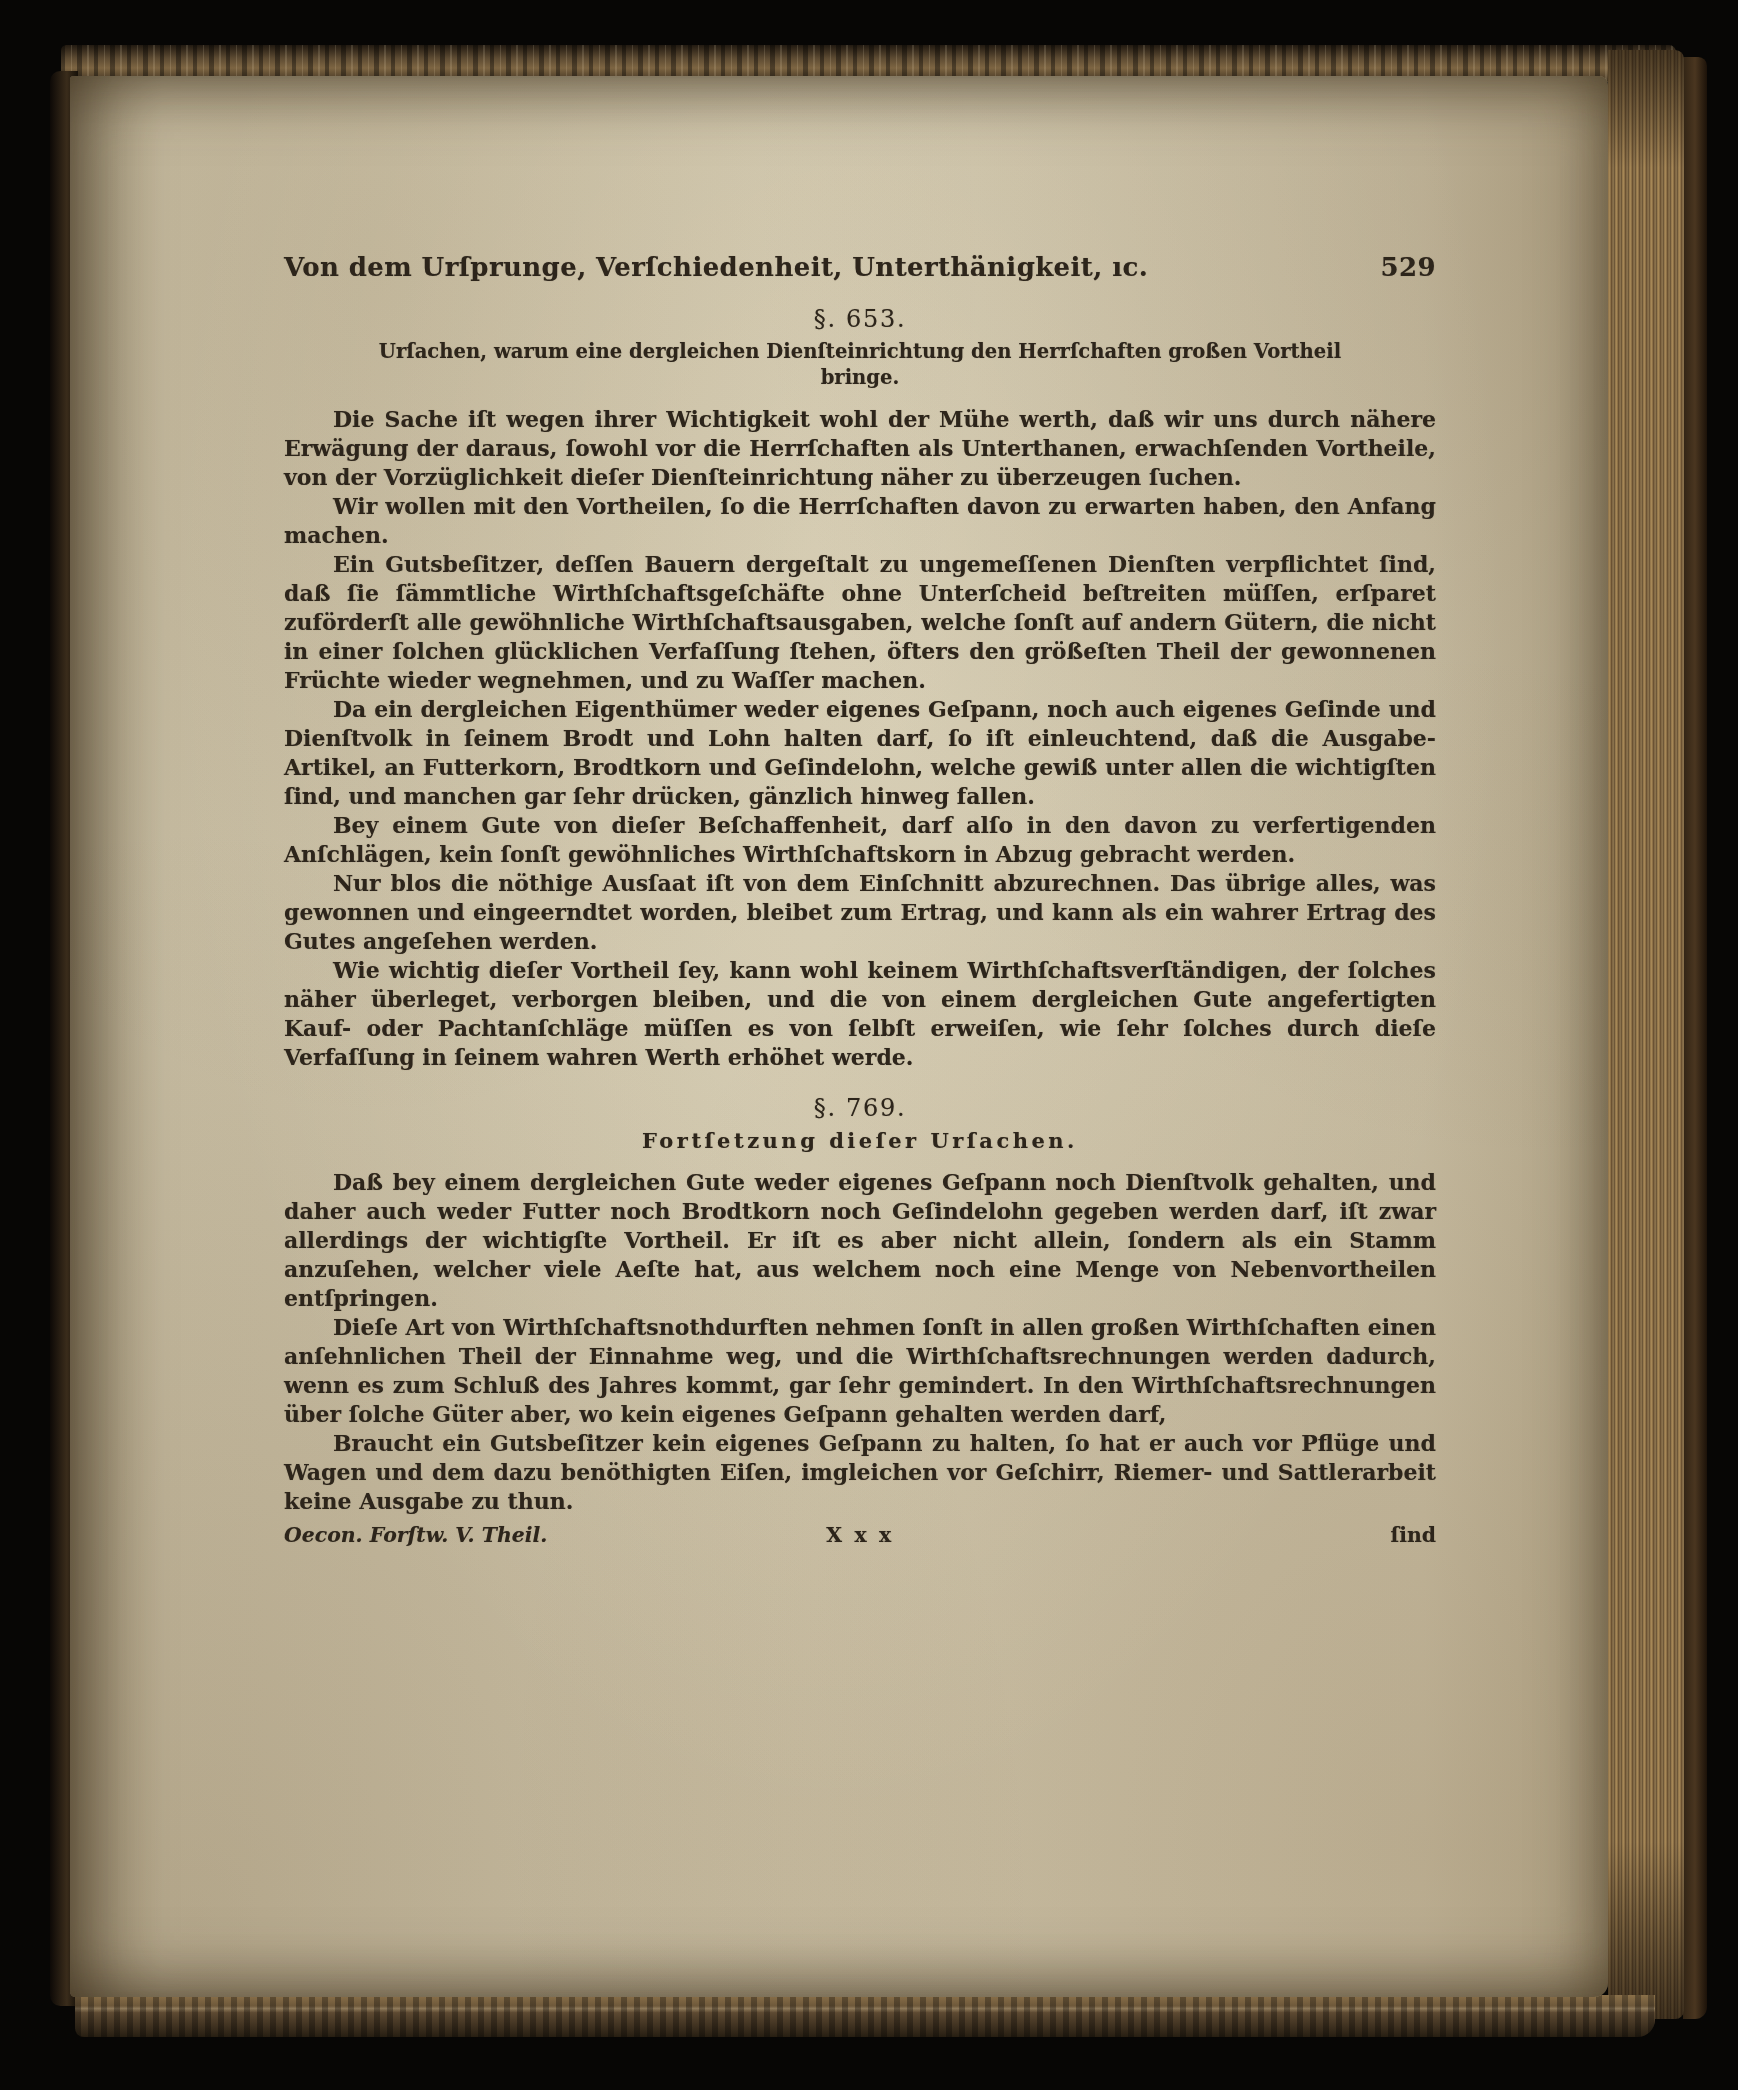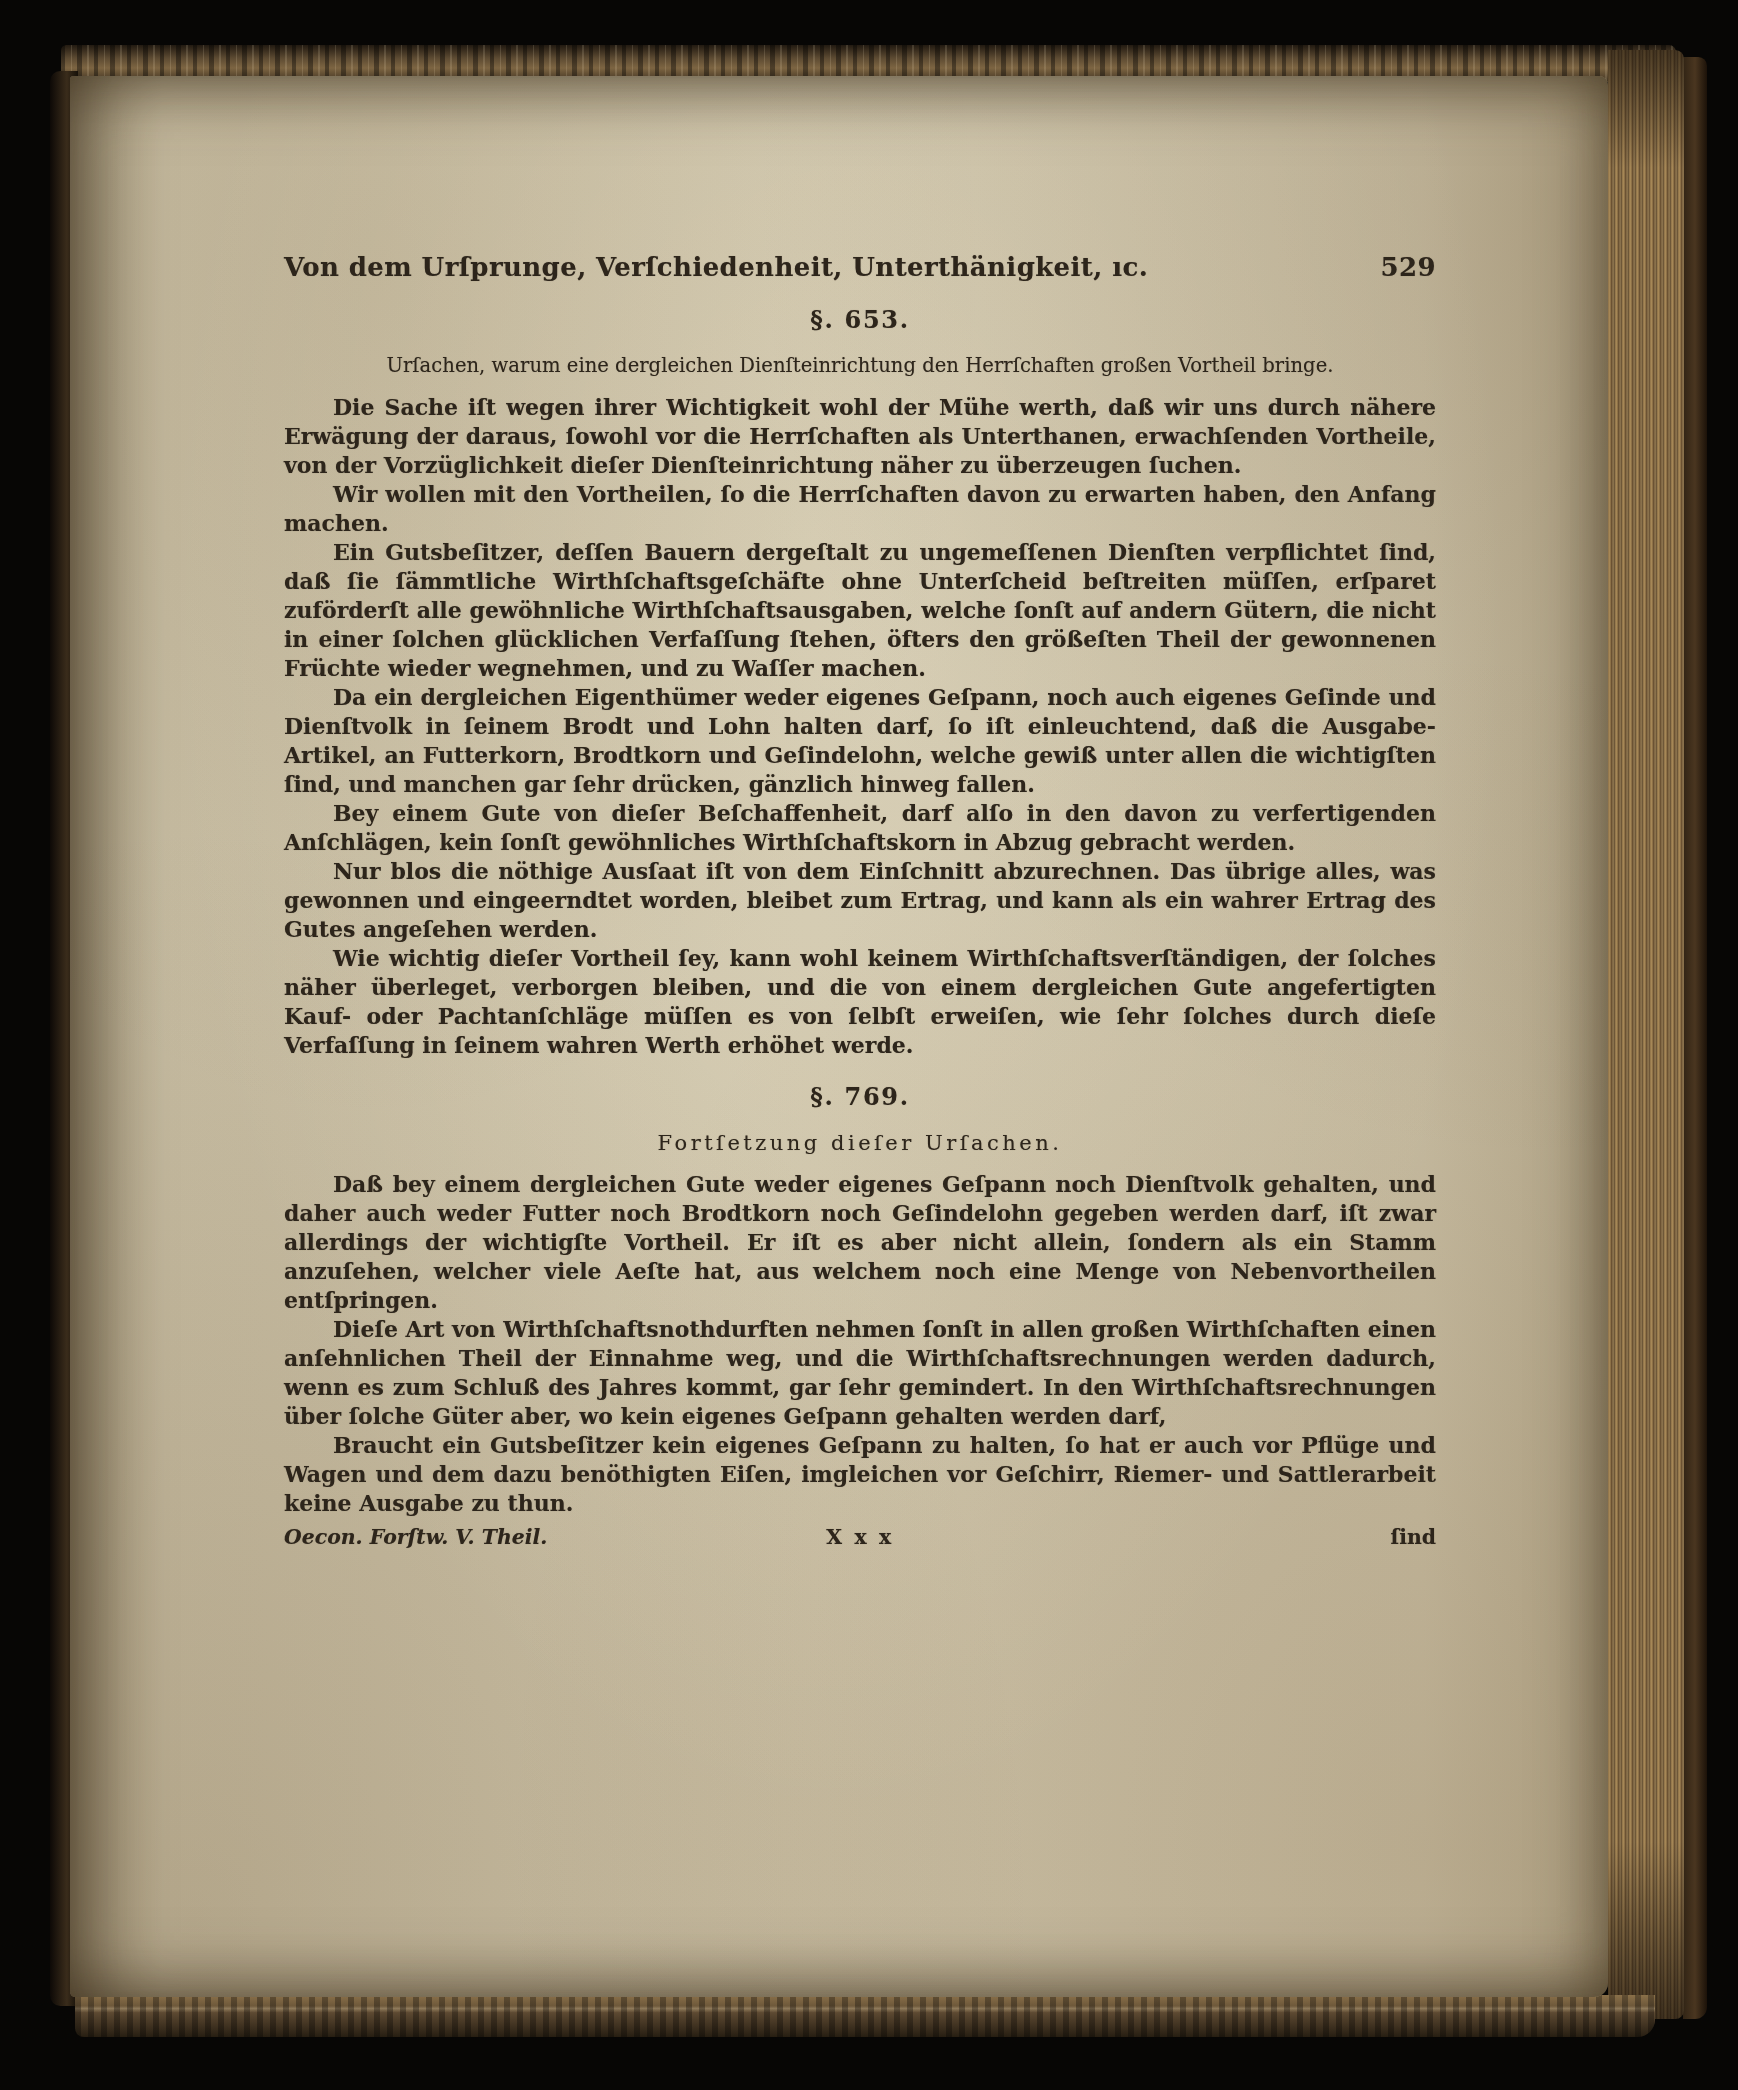--- a/index.html
+++ b/index.html
@@ -92,31 +92,31 @@
     justify-content: space-between;
     align-items: baseline;
     font-weight: bold;
     font-size: 26px;
     letter-spacing: 0.4px;
     white-space: nowrap;
   }
   .section-mark {
     text-align: center;
     font-size: 24px;
-    font-weight: bold;
+    font-weight: normal;
     margin-top: 22.6px;
     margin-bottom: 5.2px;
     letter-spacing: 1.7px;
   }
   .section-heading {
     text-align: center;
     font-size: 19.6px;
     line-height: 26px;
-    font-weight: normal;
-    margin: 19px auto 14px auto;
+    font-weight: bold;
+    margin: 6px auto 14px auto;
     max-width: 999px;
   }
   .section-heading.spaced {
     letter-spacing: 3.5px;
     font-size: 21px;
   }
   .body-par {
     margin: 0;
     font-size: 22px;
     line-height: 29px;

